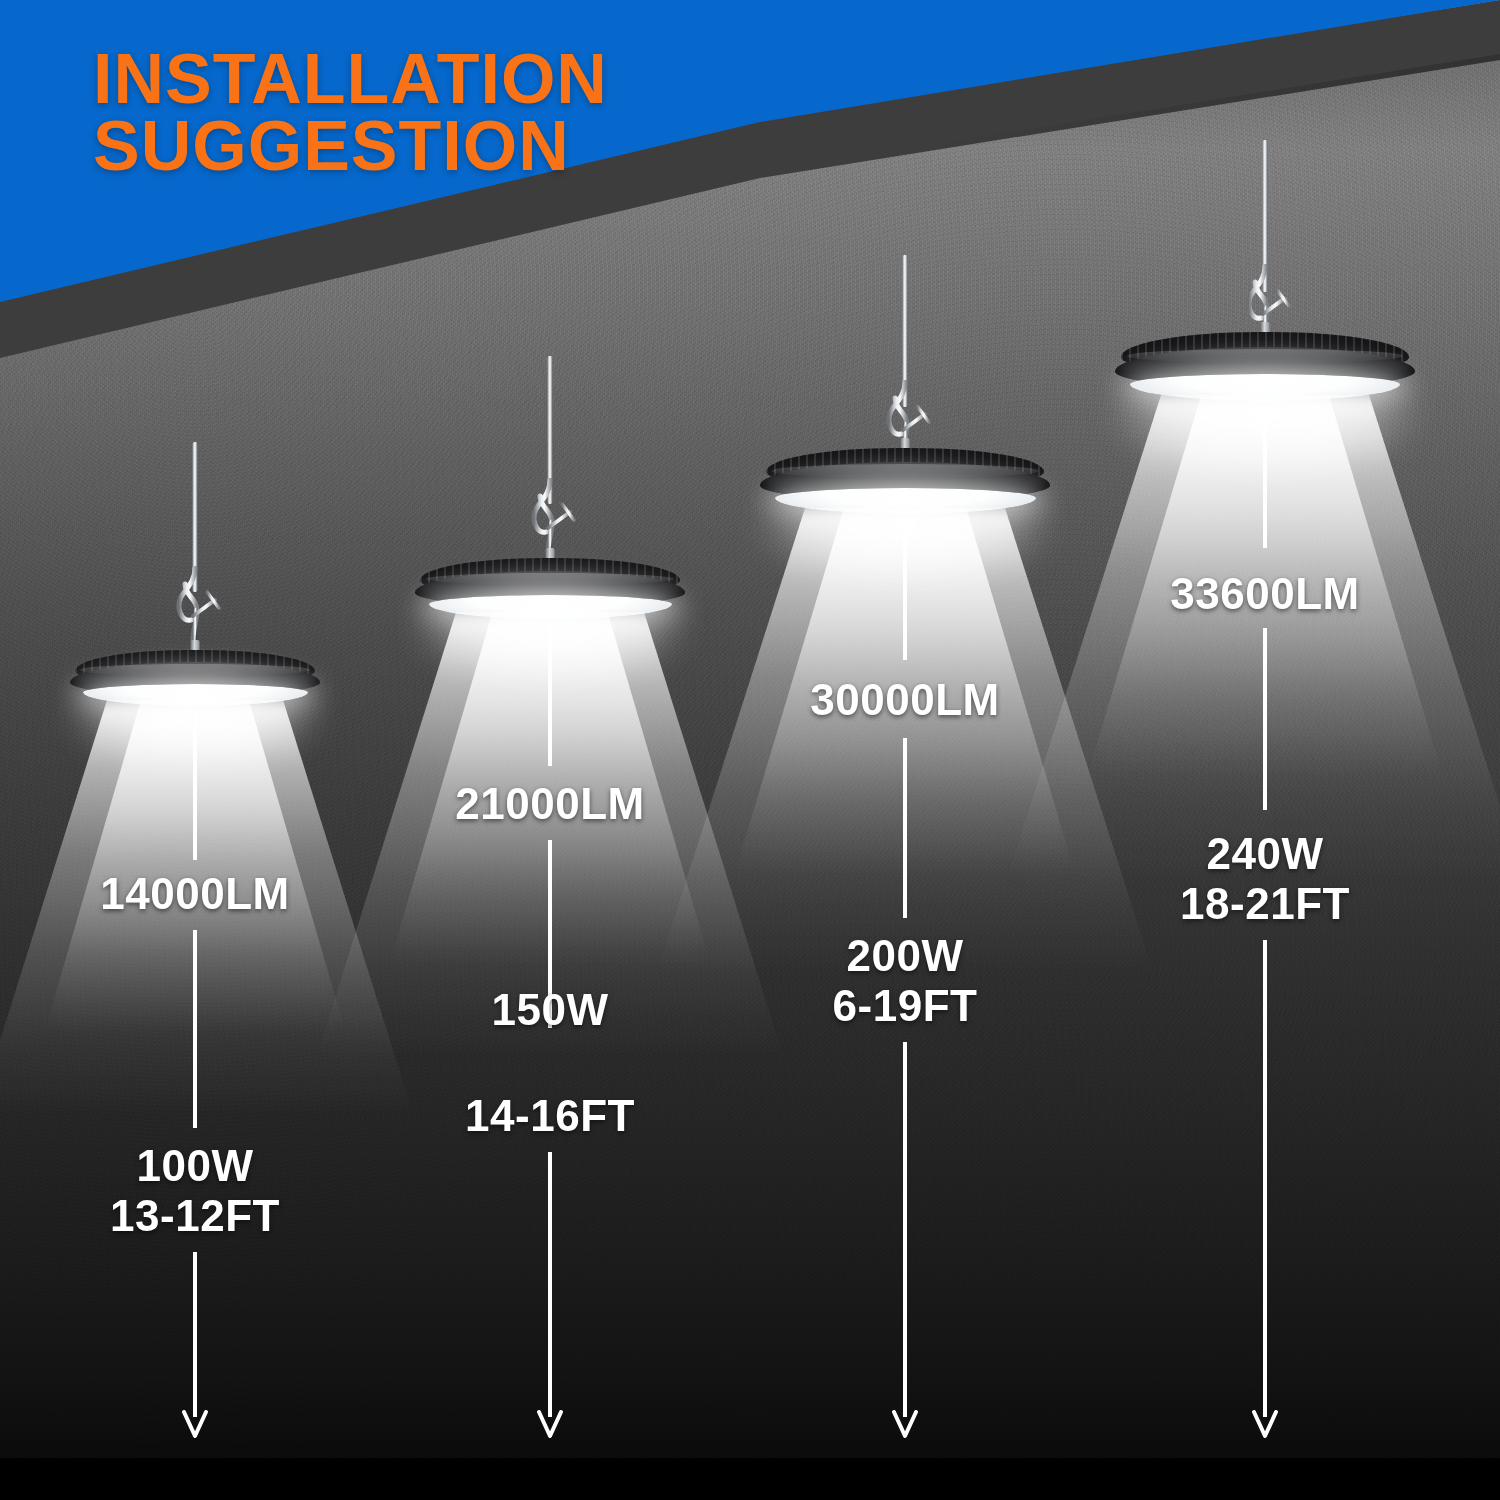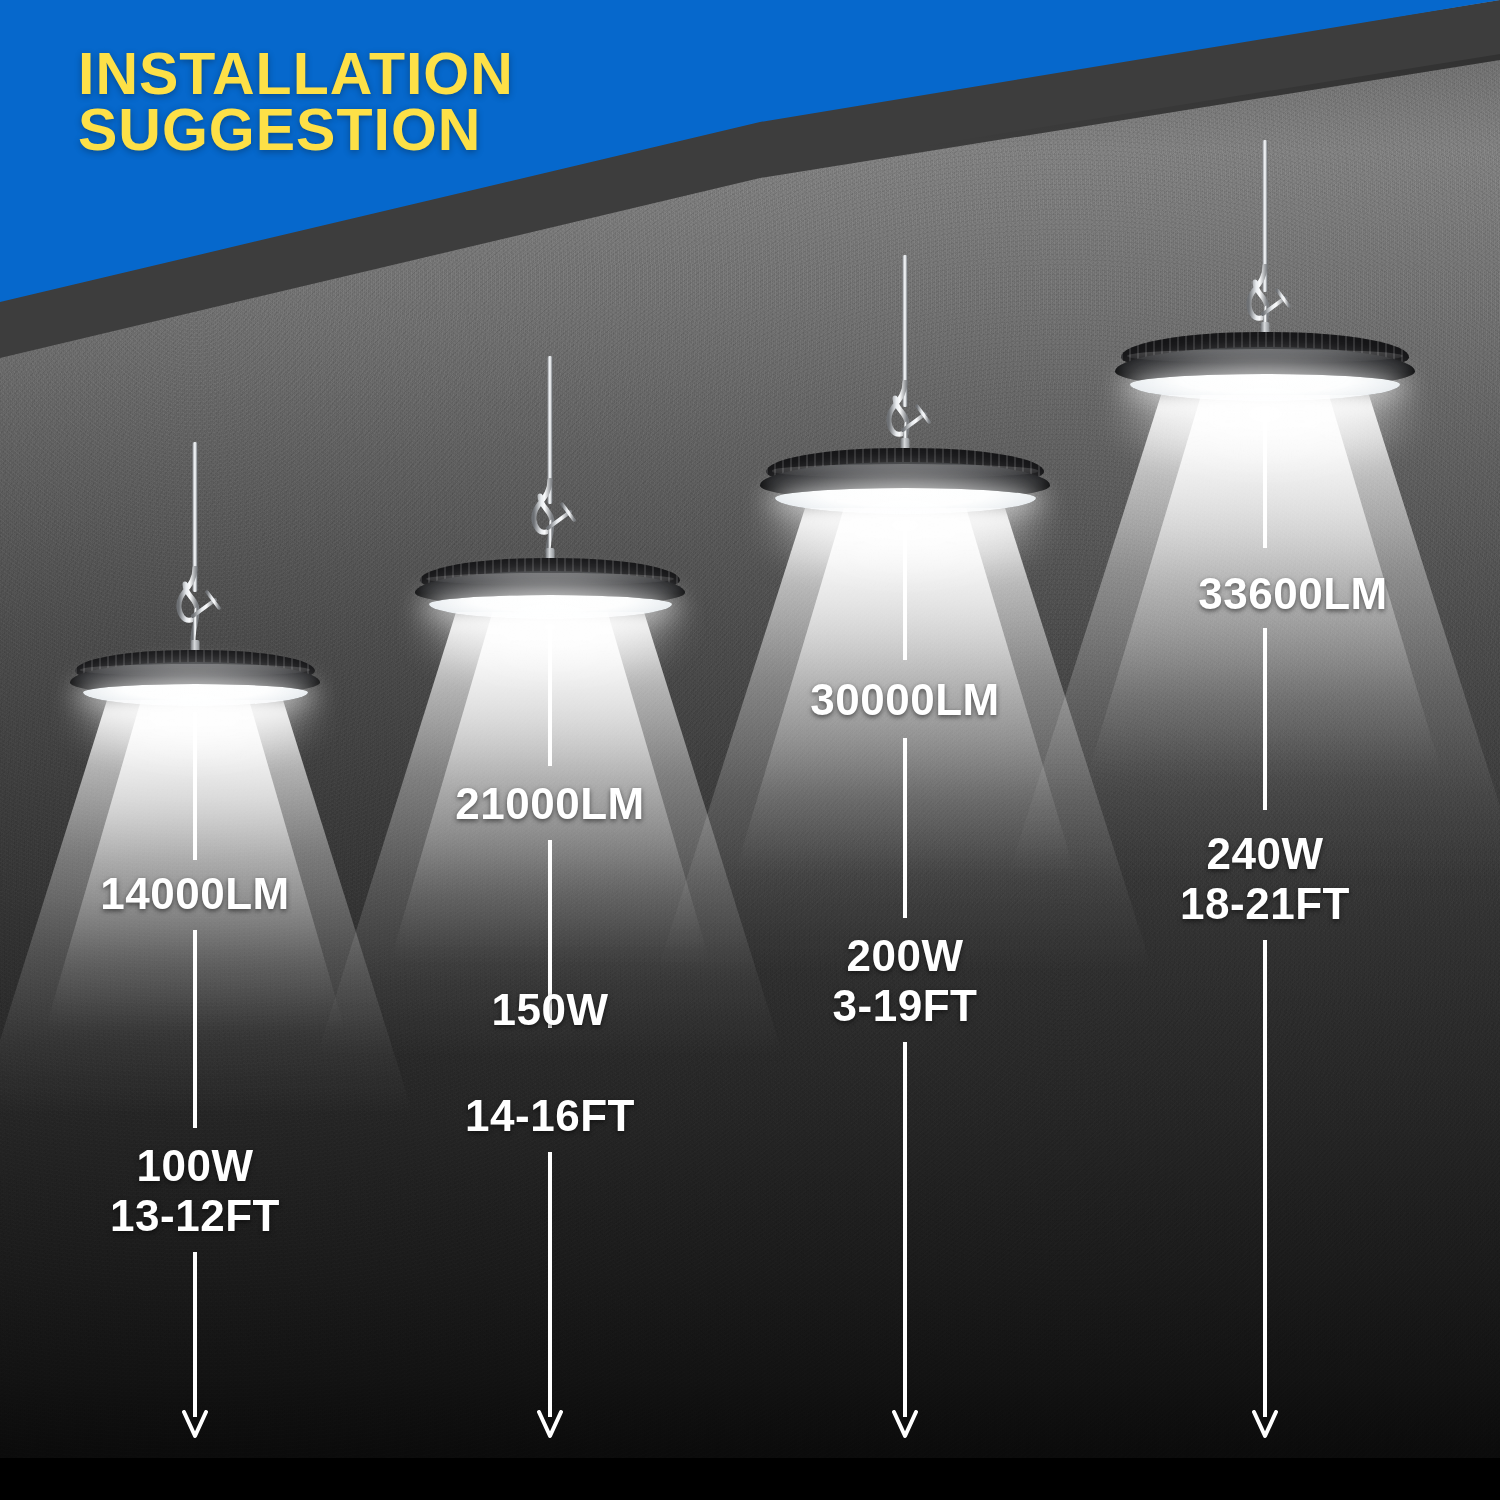--- a/index.html
+++ b/index.html
@@ -60,23 +60,23 @@
     pointer-events:none;
   }
 
   
   .banner{
     position:absolute;left:0;top:0;width:1500px;height:440px;
     background:var(--brandblue,#0668cc);
     clip-path:polygon(0 0, 1500px 0, 1500px 0px, 760px 122px, 0 302px);
   }
   .banner-title{
-    position:absolute;left:78px;top:46px;
-    color:#fde047;
-    font-size:59px;line-height:.95;
+    position:absolute;left:93px;top:46px;
+    color:#f97316;
+    font-size:70px;line-height:.95;
     font-weight:700;letter-spacing:1px;
     text-shadow:0 2px 7px rgba(0,0,0,.30);
     white-space:pre-line;
   }
 
   
   .floor{
     position:absolute;left:0;bottom:0;width:1500px;height:42px;
     background:#000;
   }
@@ -322,21 +322,21 @@
       <div class="fx-lens" style="top:50px;height:26px;"></div>
     </div>
     <div class="cone" style="top:508px;width:500px;height:470px;clip-path:polygon(30% 0,70% 0,100% 100%,0 100%);"></div>
     <div class="cone-core" style="top:508px;width:340px;height:365px;clip-path:polygon(32% 0,68% 0,100% 100%,0 100%);"></div>
     <div class="glowpool" style="top:462px;width:310px;height:126px;"></div>
 
     <div class="mline" style="top:520px;height:140px;"></div>
     <div class="lbl lbl-lm" style="top:678px;">30000LM</div>
     <div class="mline" style="top:738px;height:180px;"></div>
     <div class="lbl lbl-spec" style="top:930px;">200W</div>
-    <div class="lbl lbl-spec" style="top:980px;">3-19FT</div>
+    <div class="lbl lbl-spec" style="top:980px;">6-19FT</div>
     <div class="mline" style="top:1042px;height:375px;"></div>
     <div class="arrow" style="top:1410px;">
       <svg width="26" height="30" viewBox="0 0 26 30">
           <path d="M2 2 L13 26 L24 2" fill="none" stroke="#fff" stroke-width="4" stroke-linecap="round" stroke-linejoin="round"></path>
         </svg>
     </div>
   </div>
 
   <div class="unit" style="left:1265px;top:0;width:0;height:0;">
     <div class="cable" style="top:140px;height:152px;"></div>
@@ -364,21 +364,21 @@
       <div class="fx-ring" style="top:25px;height:41px;">
         <div class="fx-ring-hi"></div>
       </div>
       <div class="fx-lens" style="top:52px;height:27px;"></div>
     </div>
     <div class="cone" style="top:395px;width:520px;height:490px;clip-path:polygon(30% 0,70% 0,100% 100%,0 100%);"></div>
     <div class="cone-core" style="top:395px;width:355px;height:380px;clip-path:polygon(32% 0,68% 0,100% 100%,0 100%);"></div>
     <div class="glowpool" style="top:348px;width:325px;height:132px;"></div>
 
     <div class="mline" style="top:406px;height:142px;"></div>
-    <div class="lbl lbl-lm" style="top:572px;margin-left:28px;">33600LM</div>
+    <div class="lbl lbl-lm" style="top:572px;">33600LM</div>
     <div class="mline" style="top:628px;height:182px;"></div>
     <div class="lbl lbl-spec" style="top:828px;">240W</div>
     <div class="lbl lbl-spec" style="top:878px;">18-21FT</div>
     <div class="mline" style="top:940px;height:477px;"></div>
     <div class="arrow" style="top:1410px;">
       <svg width="26" height="30" viewBox="0 0 26 30">
           <path d="M2 2 L13 26 L24 2" fill="none" stroke="#fff" stroke-width="4" stroke-linecap="round" stroke-linejoin="round"></path>
         </svg>
     </div>
   </div>

